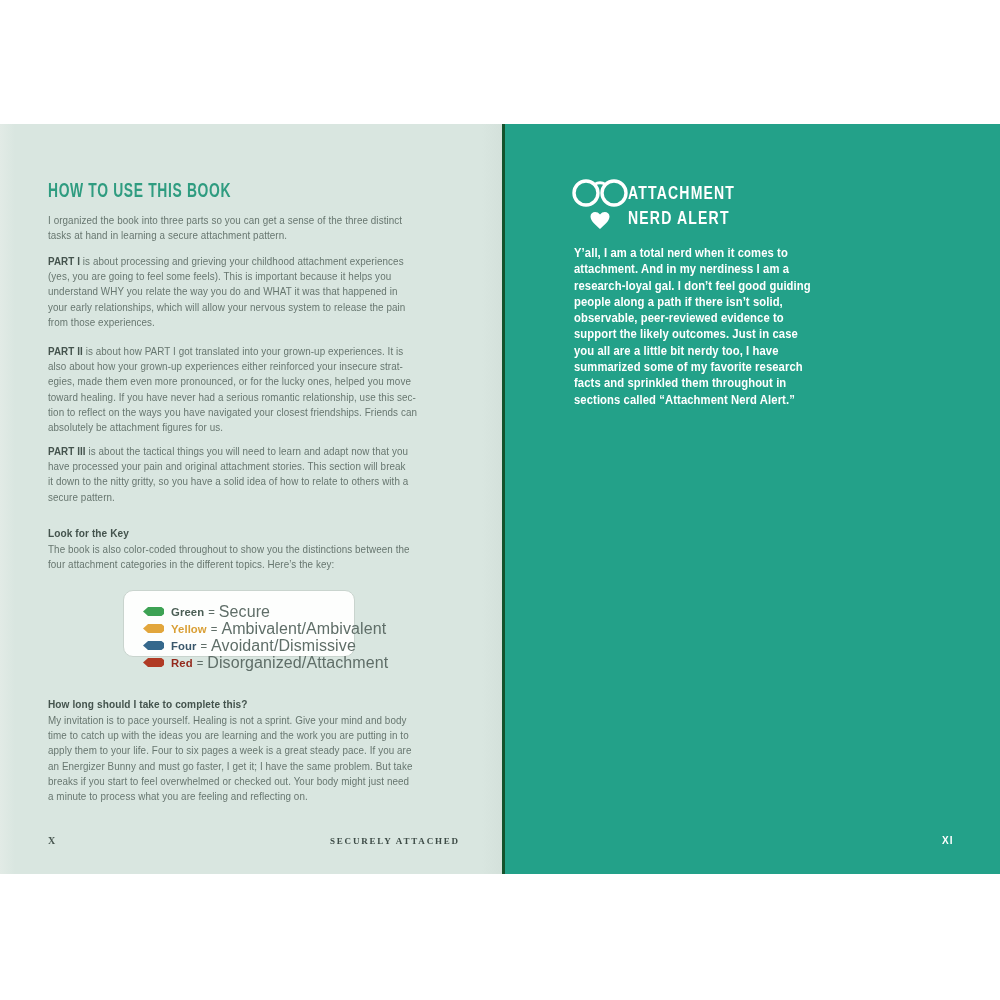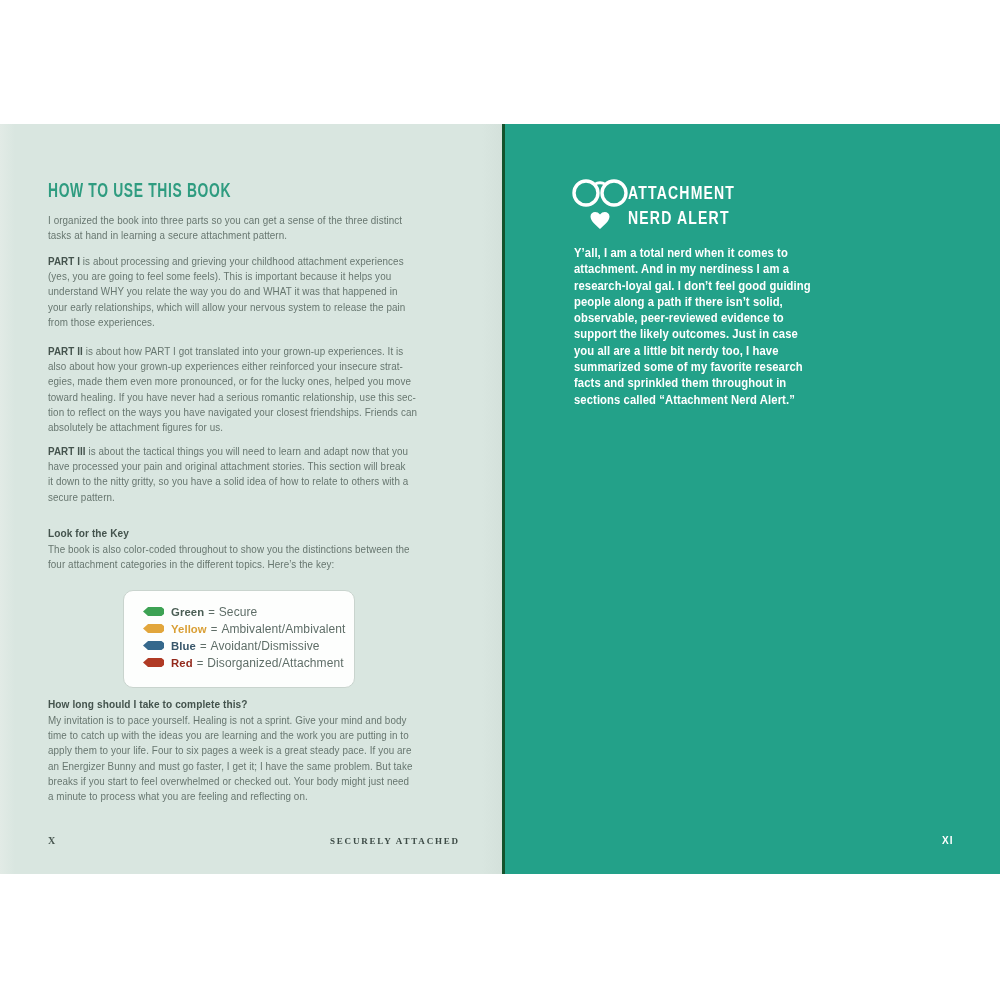--- a/index.html
+++ b/index.html
@@ -39,33 +39,33 @@
   .pos-intro{top:89px;}
   .pos-part1{top:130px;}
   .pos-part2{top:220px;}
   .pos-part3{top:320px;}
   .pos-keyhead{top:402px;}
   .pos-keybody{top:418px;}
   .pos-pacehead{top:573px;}
   .pos-pacebody{top:589px;}
 
   .key-box{
-    position:absolute;left:123px;top:466px;width:232px;height:98px;
+    position:absolute;left:123px;top:466px;width:232px;height:67px;
     background:#fdfefd;border:1px solid #c9d4ce;border-radius:10px;
     box-sizing:border-box;padding:12px 0 0 19px;
   }
   .key-row{display:flex;align-items:center;height:17px;}
   .key-icon{
     width:21px;height:9px;flex:0 0 21px;margin-right:7px;
     clip-path:polygon(0 50%,24% 0,88% 0,100% 22%,100% 78%,88% 100%,24% 100%);
     background:#999;
   }
   .key-label{font-size:11.3px;font-weight:bold;letter-spacing:0.1px;}
   .key-eq{font-size:11.3px;color:#5f6e68;margin:0 4px;}
-  .key-value{font-size:12px;color:#5f6e68;letter-spacing:0.1px;white-space:nowrap;}
+  .key-value{font-size:16px;color:#5f6e68;letter-spacing:0.1px;white-space:nowrap;}
 
   .lp-footer-num{
     position:absolute;left:48px;top:711px;
     font-family:"Liberation Serif", serif;font-size:10px;color:#47554f;font-weight:600;
   }
   .lp-footer-running{
     position:absolute;left:330px;top:712px;
     font-family:Liberation Serif, serif;font-size:9px;letter-spacing:1.8px;
     color:#3d4b46;font-weight:600;white-space:nowrap;
   }
@@ -132,21 +132,21 @@
         <span class="key-value">Secure</span>
       </div>
       <div class="key-row">
         <span class="key-icon" style="background: rgb(226, 166, 60);"></span>
         <span class="key-label" style="color: rgb(217, 159, 53);">Yellow</span>
         <span class="key-eq">=</span>
         <span class="key-value">Ambivalent/Ambivalent</span>
       </div>
       <div class="key-row">
         <span class="key-icon" style="background: rgb(53, 104, 140);"></span>
-        <span class="key-label" style="color: rgb(57, 87, 107);">Blue</span>
+        <span class="key-label" style="color: rgb(57, 87, 107);">Four</span>
         <span class="key-eq">=</span>
         <span class="key-value">Avoidant/Dismissive</span>
       </div>
       <div class="key-row">
         <span class="key-icon" style="background: rgb(176, 58, 36);"></span>
         <span class="key-label" style="color: rgb(147, 41, 28);">Red</span>
         <span class="key-eq">=</span>
         <span class="key-value">Disorganized/Attachment</span>
       </div>
     </div>

